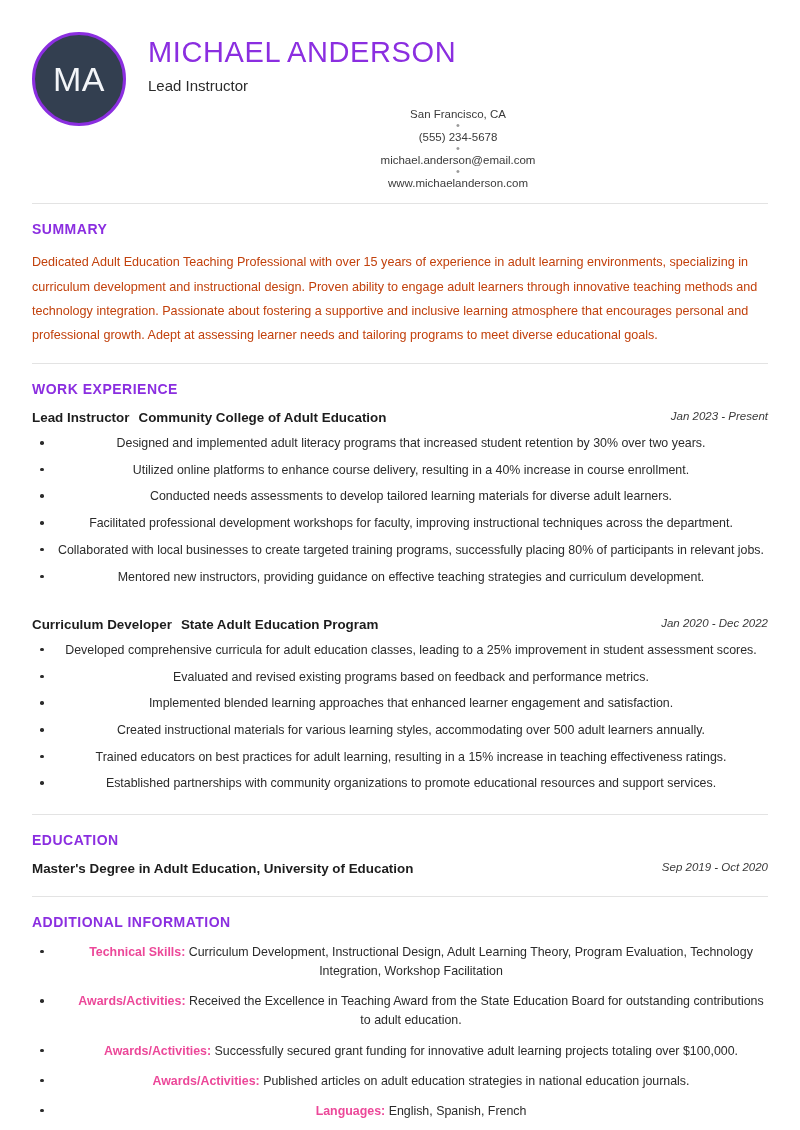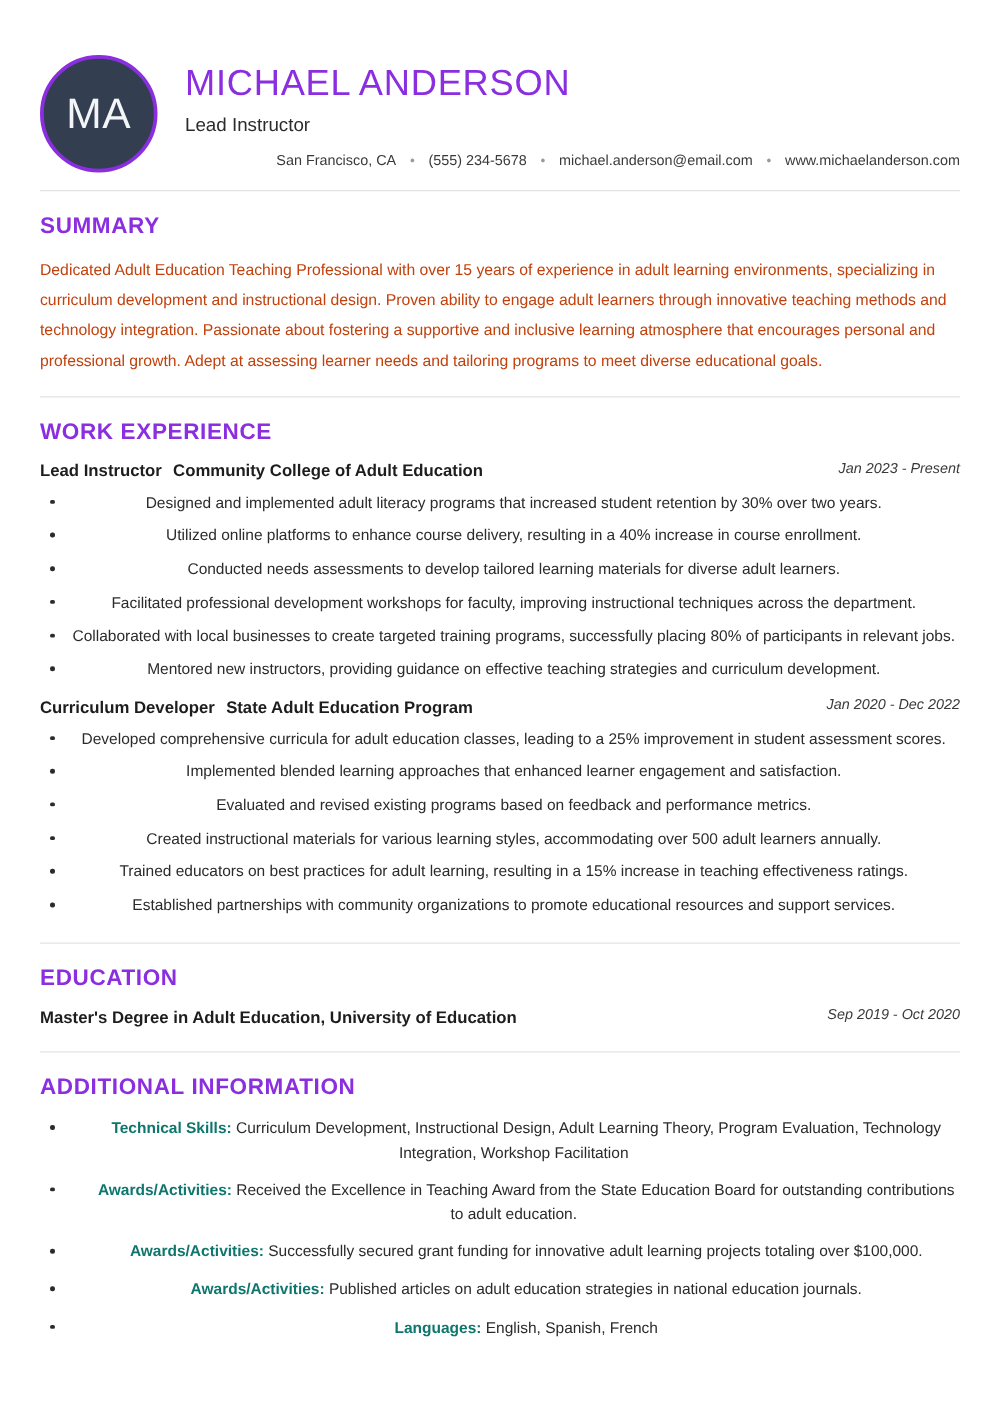--- a/index.html
+++ b/index.html
@@ -19,23 +19,22 @@
   .page {
     width: 800px;
     min-height: 1130px;
     background: #ffffff;
     padding: 28px 32px 30px 32px;
   }
 
   
   .header {
     display: flex;
-    align-items: center;
+    align-items: flex-start;
     padding-bottom: 14px;
-    margin-top: 12px;
   }
 
   .avatar {
     width: 94px;
     height: 94px;
     min-width: 94px;
     border-radius: 50%;
     background: #333f50;
     border: 3px solid #8b2ee0;
     display: flex;
@@ -74,20 +73,21 @@
   }
 
   .contact-row {
     margin-top: 14px;
     display: flex;
     flex-wrap: wrap;
     align-items: center;
     justify-content: flex-end;
     font-size: 11.5px;
     color: #3a3a3a;
+    flex-direction: column;
   }
 
   .contact-item { white-space: nowrap; }
 
   .contact-sep {
     color: #999;
     padding: 0 11px;
     font-size: 11px;
     line-height: 1;
   }
@@ -96,36 +96,36 @@
   .divider {
     border: 0;
     border-top: 1px solid #e3e3e3;
     margin: 0;
   }
 
   .section { padding-top: 17px; padding-bottom: 16px; }
 
   .section-title {
     color: #8b2ee0;
-    font-size: 18px;
+    font-size: 14px;
     font-weight: bold;
     letter-spacing: 0.5px;
     margin-bottom: 13px;
   }
 
   .summary-text {
     font-size: 12.6px;
     line-height: 1.92;
     color: #c2410c;
     text-align: left;
   }
 
   
   .entry { margin-bottom: 4px; }
-  .entry + .entry { margin-top: 12px; }
+  .entry + .entry { margin-top: 30px; }
 
   .entry-head {
     display: flex;
     align-items: flex-start;
     justify-content: space-between;
     margin-bottom: 9px;
   }
 
   .entry-heading {
     font-size: 13.4px;
@@ -168,21 +168,21 @@
     top: 7px;
     width: 3.5px;
     height: 3.5px;
     border-radius: 50%;
     background: #2b2b2b;
   }
 
   .edu-entry .entry-head { margin-bottom: 0; }
 
   ul.info-list > li { margin-bottom: 11px; }
-  ul.info-list > li b { font-weight: bold; color: #0f766e; margin-left: 20px; }
+  ul.info-list > li b { font-weight: bold; color: #ec4899; margin-left: 20px; }
 </style>
 </head>
 <body>
 
 <div class="page">
 
   <div class="header">
     <div class="avatar">
       <span class="avatar-initials">MA</span>
     </div>
@@ -232,22 +232,22 @@
 
     <div class="entry">
       <div class="entry-head">
         <div class="entry-heading">
           <span>Curriculum Developer</span><span class="company">State Adult Education Program</span>
         </div>
         <div class="entry-date">Jan 2020 - Dec 2022</div>
       </div>
       <ul class="bullets">
         <li>Developed comprehensive curricula for adult education classes, leading to a 25% improvement in student assessment scores.</li>
+        <li>Evaluated and revised existing programs based on feedback and performance metrics.</li>
         <li>Implemented blended learning approaches that enhanced learner engagement and satisfaction.</li>
-        <li>Evaluated and revised existing programs based on feedback and performance metrics.</li>
         <li>Created instructional materials for various learning styles, accommodating over 500 adult learners annually.</li>
         <li>Trained educators on best practices for adult learning, resulting in a 15% increase in teaching effectiveness ratings.</li>
         <li>Established partnerships with community organizations to promote educational resources and support services.</li>
       </ul>
     </div>
   </div>
 
   <hr class="divider">
 
   <div class="section">

